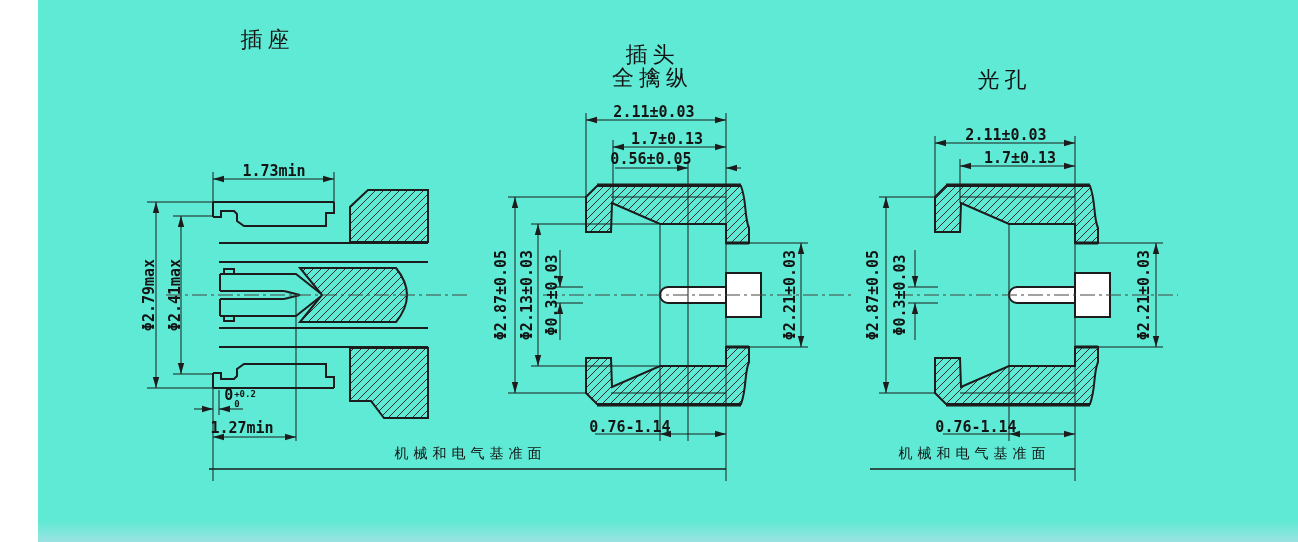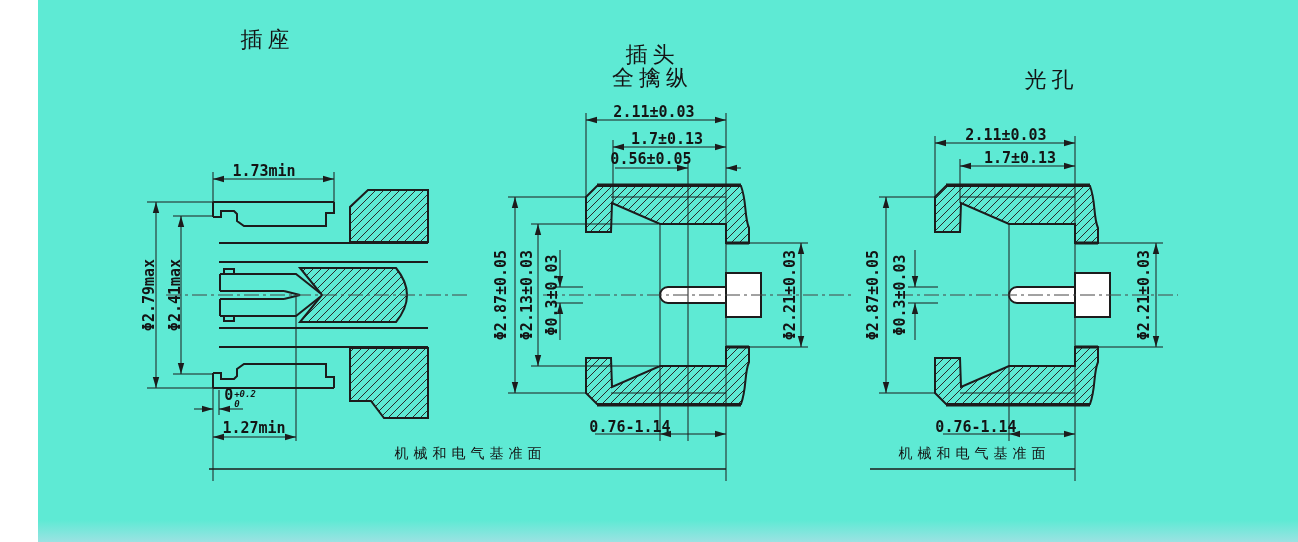--- a/index.html
+++ b/index.html
@@ -5,21 +5,21 @@
   html,body{margin:0;padding:0;background:#fff;}
   .stage{position:relative;width:1298px;height:542px;background:#5eead4;overflow:hidden;
          font-family:"DejaVu Sans",sans-serif;margin-left:38px;}
   .stage svg{position:absolute;left:0;top:0;}
   .lbl{position:absolute;white-space:nowrap;color:#141414;transform:translate(-50%,-50%);}
   .dim{font-family:"DejaVu Sans Mono",monospace;font-size:15px;font-weight:bold;}
   .dim.v{transform:translate(-50%,-50%) rotate(-90deg);}
   .cn{font-size:22px;letter-spacing:5px;padding-left:5px;}
   .cn.base{font-size:14px;}
   .tolstack{display:inline-flex;flex-direction:column;font-size:9px;line-height:1.1;
-            vertical-align:3px;margin-left:1px;font-style:italic;}
+            vertical-align:3px;margin-left:1px;}
   .bottom-tint{position:absolute;left:0;bottom:0;width:100%;height:22px;
                background:linear-gradient(180deg,rgba(220,230,242,0) 0%,rgba(205,220,238,.55) 100%);}
 </style>
 </head>
 <body>
 
 <div class="stage">
 
 <svg width="1298" height="542" viewBox="0 0 1298 542">
   <defs>
@@ -115,30 +115,30 @@
 
   <path stroke="#1c1c1c" stroke-width="1.6" d="M171,469 H688"></path>
   <path stroke="#1c1c1c" stroke-width="1.6" d="M832,469 H1037"></path>
 
   <path stroke="#444" stroke-width="1" stroke-dasharray="15 4 3 4" d="M128,295 H432 M505,295 H815 M860,295 H1140"></path>
 </svg>
 
 <div class="lbl cn" style="left:227px;top:40px">插座</div>
 <div class="lbl cn" style="left:612px;top:55px">插头</div>
 <div class="lbl cn" style="left:612px;top:78px">全擒纵</div>
-<div class="lbl cn" style="left:1011px;top:80px">光孔</div>
+<div class="lbl cn" style="left:964px;top:80px">光孔</div>
 
-<div class="lbl dim" style="left:226px;top:171px">1.73min</div>
+<div class="lbl dim" style="left:236px;top:171px">1.73min</div>
 <div class="lbl dim v" style="left:111px;top:295px">Φ2.79max</div>
 <div class="lbl dim v" style="left:137px;top:295px">Φ2.41max</div>
 <div class="lbl dim" style="left:202px;top:398px"><span>0</span><span class="tolstack">
         <span>+0.2</span>
         <span>0</span>
       </span></div>
-<div class="lbl dim" style="left:216px;top:428px">1.27min</div>
+<div class="lbl dim" style="left:204px;top:428px">1.27min</div>
 
 <div class="lbl dim" style="left:616px;top:112px">2.11±0.03</div>
 <div class="lbl dim" style="left:629px;top:139px">1.7±0.13</div>
 <div class="lbl dim" style="left:613px;top:159px">0.56±0.05</div>
 <div class="lbl dim v" style="left:463px;top:295px">Φ2.87±0.05</div>
 <div class="lbl dim v" style="left:489px;top:295px">Φ2.13±0.03</div>
 <div class="lbl dim v" style="left:514px;top:295px">Φ0.3±0.03</div>
 <div class="lbl dim v" style="left:752px;top:295px">Φ2.21±0.03</div>
 <div class="lbl dim" style="left:592px;top:427px">0.76-1.14</div>
 

